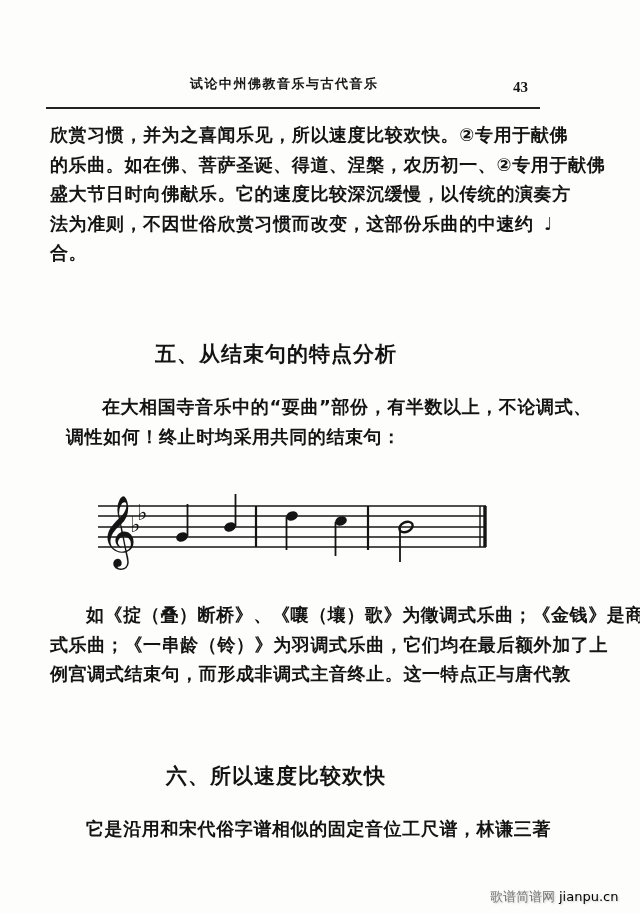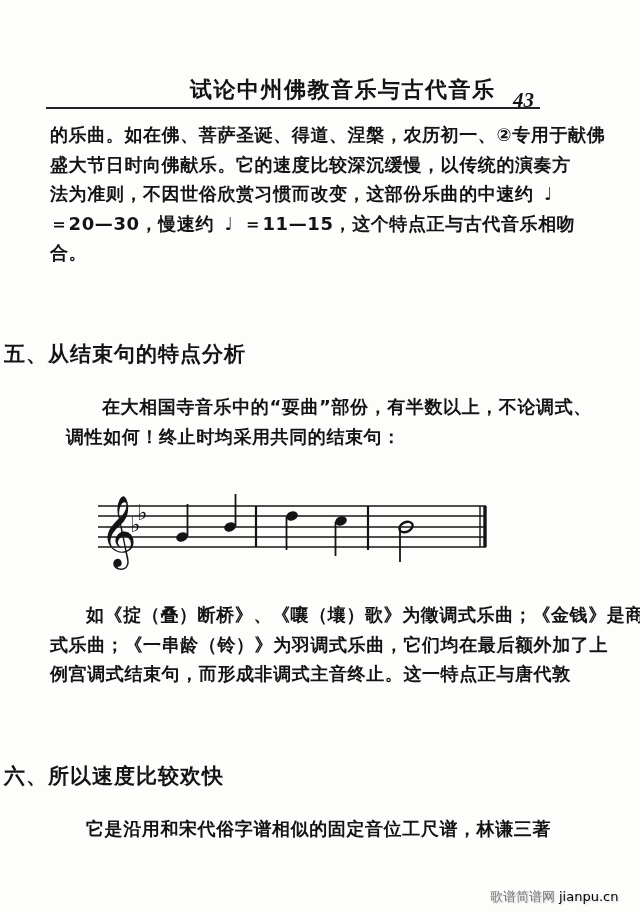--- a/index.html
+++ b/index.html
@@ -5,39 +5,38 @@
   html, body { margin: 0; padding: 0; }
   body {
     width: 640px; height: 913px; background: #fdfdfc; position: relative; overflow: hidden;
     font-family: "DejaVu Serif", "Liberation Serif", serif; color: #141414;
   }
   .page { position: absolute; left: 0; top: 0; width: 640px; height: 913px; }
   .running-head {
     position: absolute; top: 75px; left: 0; width: 640px; height: 30px;
   }
   .running-title {
-    position: absolute; left: 190px; top: 0; font-size: 22px; font-weight: bold; letter-spacing: 1.5px;
+    position: absolute; left: 190px; top: 0; font-size: 13px; font-weight: bold; letter-spacing: 1.5px;
     font-family: "DejaVu Sans", "Liberation Sans", sans-serif;
   }
   .page-number {
-    position: absolute; left: 513px; top: 13px; font-size: 21px; font-weight: bold;
+    position: absolute; left: 513px; top: 4px; font-size: 15px; font-weight: bold;
     font-family: "Liberation Serif", serif;
-    font-style: italic;
   }
   .head-rule {
     position: absolute; top: 107px; left: 46px; width: 494px; height: 2px; background: #222;
   }
   .para {
     position: absolute; left: 50px; width: 505px; font-size: 18px; line-height: 29.5px;
     font-family: "DejaVu Sans", "Liberation Sans", sans-serif; font-weight: bold; letter-spacing: 0.6px;
     text-align: justify;
   }
   .para .line { display: block; white-space: nowrap; height: 29.5px; }
   .section-heading {
-    position: absolute; left: 4px; width: 520px; font-size: 21px; font-weight: bold;
+    position: absolute; left: 16px; width: 520px; text-align: center; font-size: 21px; font-weight: bold;
     font-family: "DejaVu Sans", "Liberation Sans", sans-serif; letter-spacing: 1px;
   }
   .note-inline {
     display: inline-block; width: 16px; text-align: center; font-weight: normal; font-family: "DejaVu Sans", sans-serif;
   }
   .staff-wrap { position: absolute; left: 0; top: 480px; width: 640px; height: 90px; }
   .watermark {
     position: absolute; left: 490px; top: 888px; font-size: 13px; color: #777;
     font-family: "DejaVu Sans", "Liberation Sans", sans-serif; text-shadow: 1px 1px 2px #ccc;
   }
@@ -48,24 +47,24 @@
 
 <div class="page">
 
   <div class="running-head">
     <span class="running-title">试论中州佛教音乐与古代音乐</span>
     <span class="page-number">43</span>
   </div>
   <div class="head-rule"></div>
 
   <div class="para" style="top:120px;">
+    <span class="line">欣赏习惯，并为之喜闻乐见，所以速度比较欢快。②专用于献佛</span>
     <span class="line">的乐曲。如在佛、菩萨圣诞、得道、涅槃，农历初一、②专用于献佛</span>
     <span class="line">盛大节日时向佛献乐。它的速度比较深沉缓慢，以传统的演奏方</span>
     <span class="line"><span>法为准则，不因世俗欣赏习惯而改变，这部份乐曲的中速约</span> <span class="note-inline">♩</span></span>
-    <span class="line"><span>＝20—30，慢速约</span> <span class="note-inline">♩</span> <span>＝11—15，这个特点正与古代音乐相吻</span></span>
     <span class="line">合。</span>
   </div>
 
   <div class="section-heading" style="top:340px;">五、从结束句的特点分析</div>
 
   <div class="para" style="top:392px;margin-left:16px;">
     <span class="line" style="padding-left:36px;">在大相国寺音乐中的“耍曲”部份，有半数以上，不论调式、</span>
     <span class="line">调性如何！终止时均采用共同的结束句：</span>
   </div>
 

